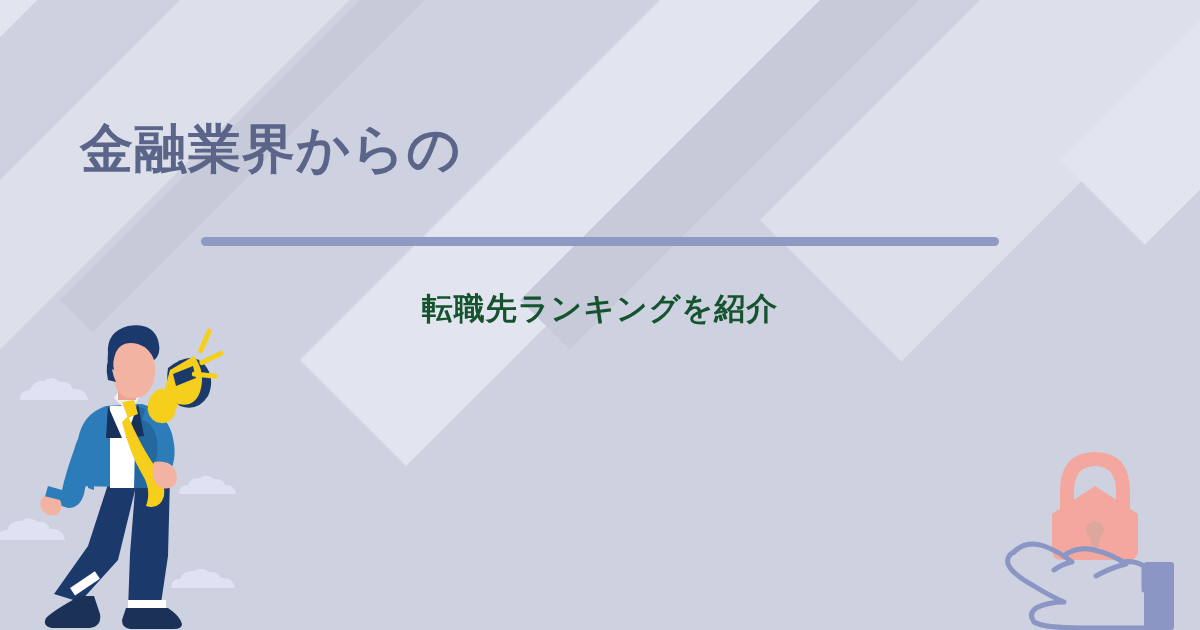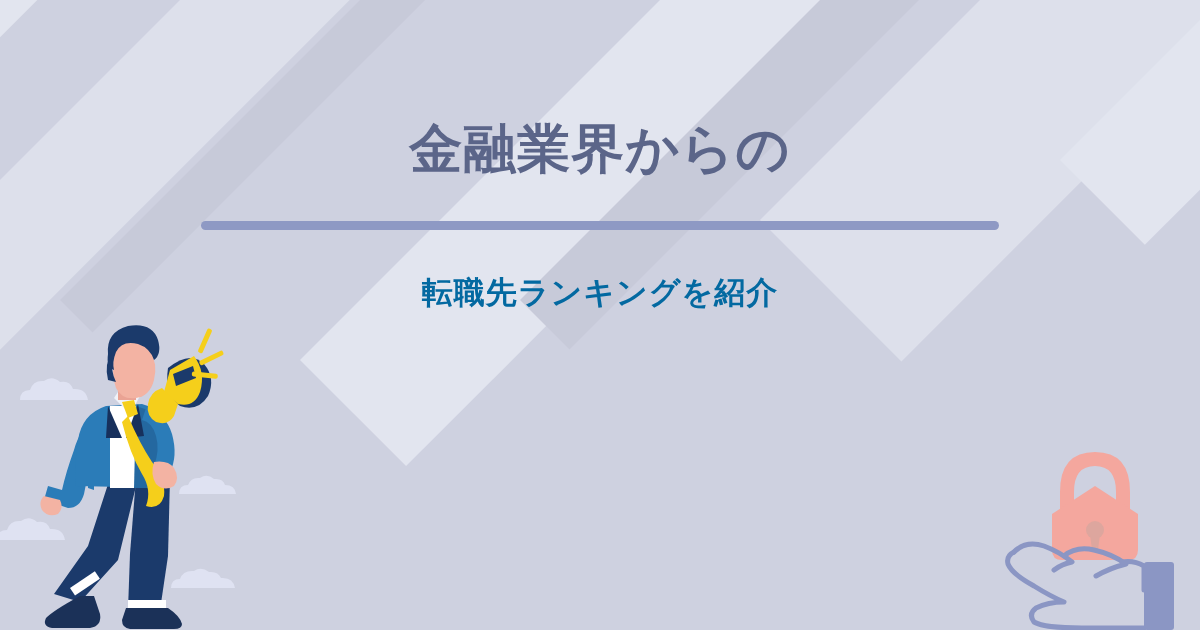--- a/index.html
+++ b/index.html
@@ -24,38 +24,38 @@
   .band.light{background:#dde0eb;}
   .band.lighter{background:#e2e5ef;}
 
   
   .content{
     position:absolute;left:0;top:0;width:1200px;height:630px;
     display:flex;flex-direction:column;align-items:center;
     z-index:6;pointer-events:none;
   }
   .title{
-    margin:0;padding:0;
-    width:1040px;text-align:center;
+    margin:16px;padding:0;
+    width:1040px;text-align:left;
     color:#5b6589;
     font-size:53px;
     font-weight:700;
     line-height:78px;
     letter-spacing:1px;
     margin-top:110px;
   }
   .title .line{display:block;}
   .divider{
     margin-top:33px;
     width:798px;height:9px;border-radius:5px;
     background:#8e99c4;
   }
   .subtitle{
     margin:0;padding:0;margin-top:42px;
-    color:#0369a1;
+    color:#14532d;
     font-size:31px;font-weight:700;letter-spacing:1px;
     text-align:center;
   }
 
   
   .illus-person{
     position:absolute;left:18px;bottom:0;width:230px;height:320px;z-index:5;
   }
   .illus-person svg{display:block;width:100%;height:100%;}
 

